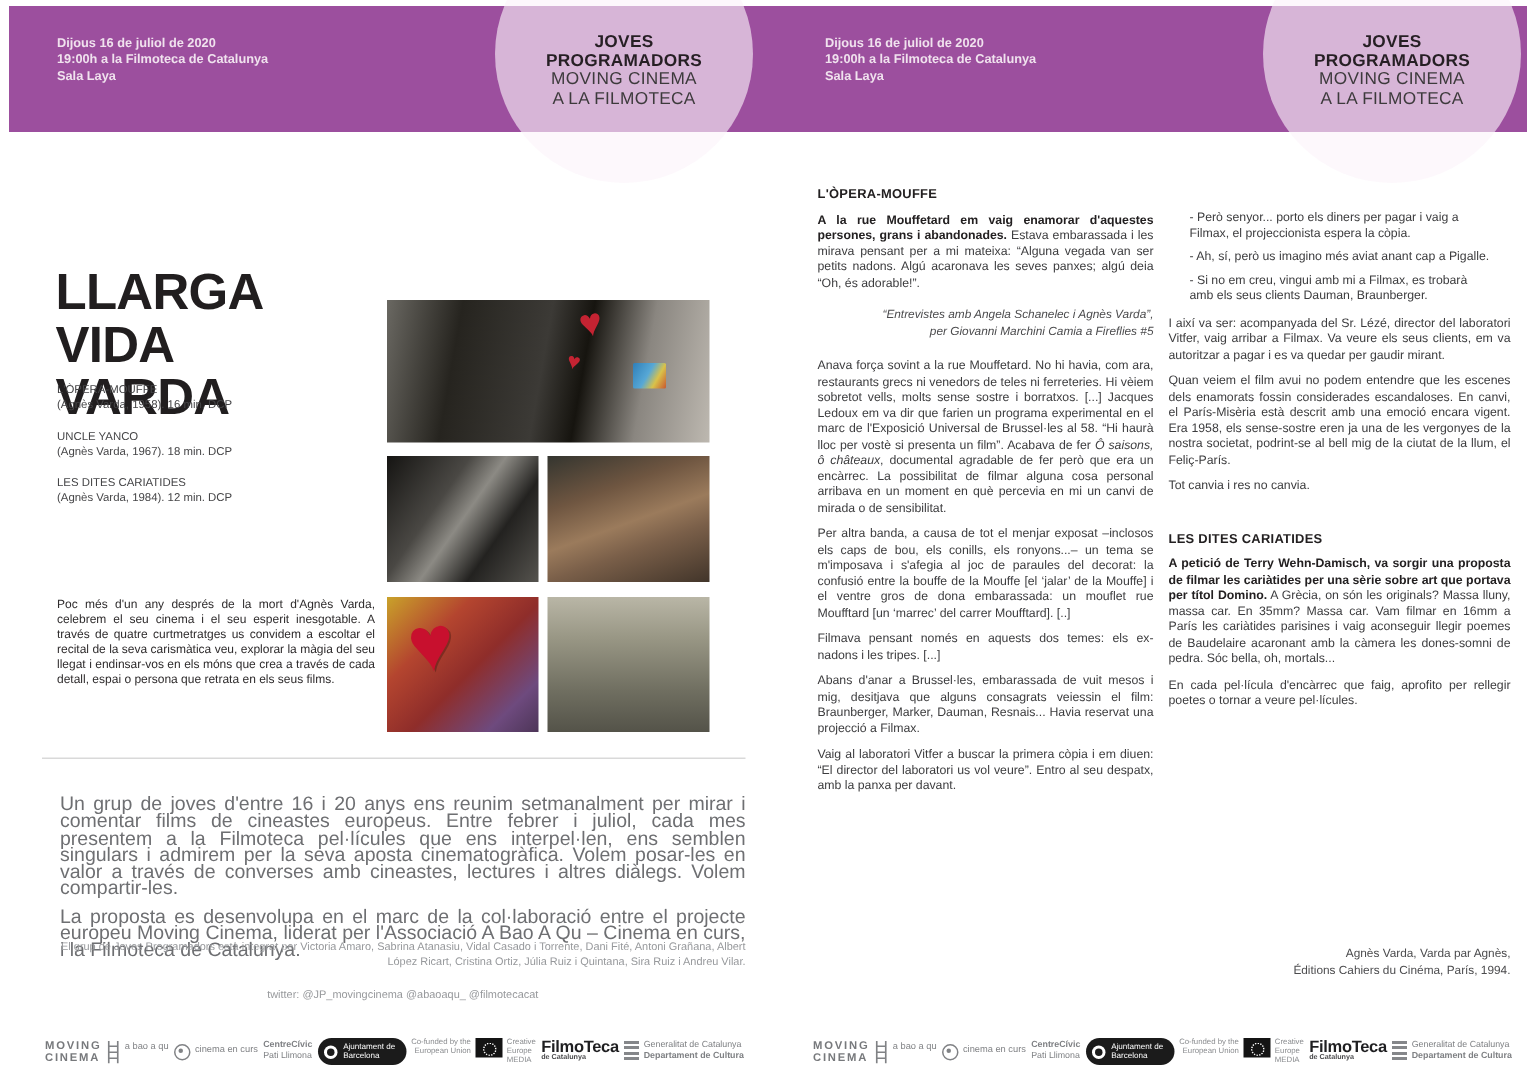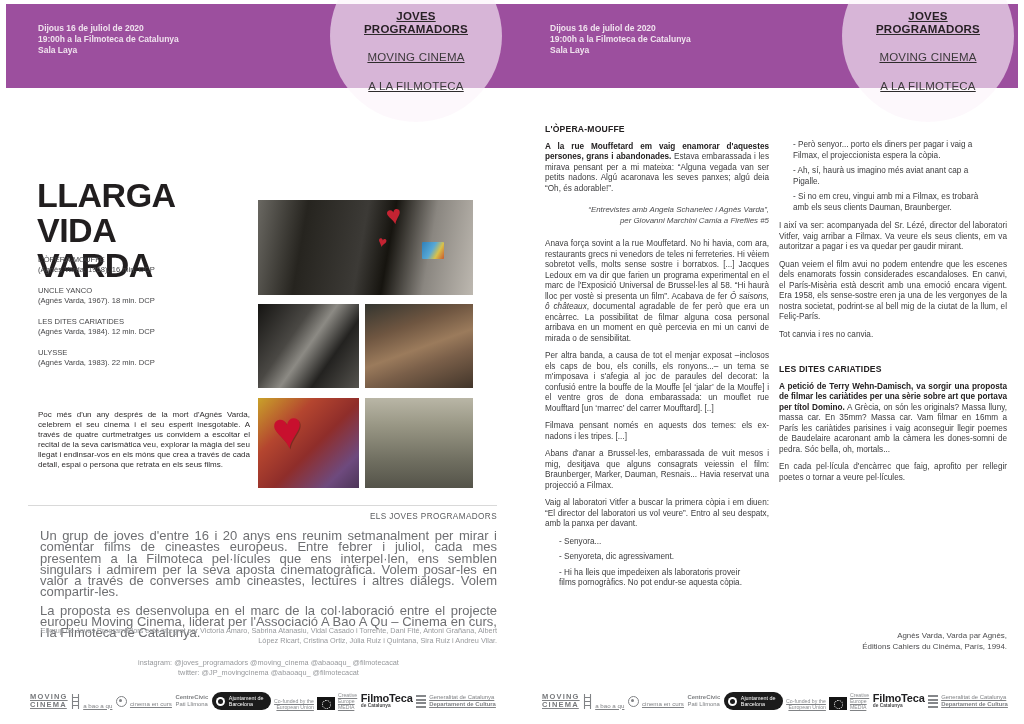--- a/index.html
+++ b/index.html
@@ -13,23 +13,23 @@
 
   
   .band { position:absolute; top:4px; height:84px; background:#9c4f9e; }
   #page-left  .band { left:6px; width:506px; }
   #page-right .band { left:0; width:506px; }
 
   .badge {
     position:absolute; left:330px; top:-50px; width:172px; height:172px;
     border-radius:50%; background:rgba(252,243,250,0.62);
   }
-  .badge-text { position:absolute; top:60px; left:0; right:0; text-align:center;text-decoration:underline; }
+  .badge-text { position:absolute; top:72px; left:0; right:0; text-align:center; }
   .badge-line-strong { font-size:11.5px; line-height:12.5px; font-weight:bold; color:#261f24; letter-spacing:0.2px; }
-  .badge-line { font-size:11.5px; line-height:12.5px; color:#3d3a3c; letter-spacing:0.2px;margin-top:16px; }
+  .badge-line { font-size:11.5px; line-height:12.5px; color:#3d3a3c; letter-spacing:0.2px; }
 
   .dateblock { position:absolute; left:38px; top:23px; color:#f0e2ee; font-size:8.5px; line-height:11px; font-weight:bold; }
 
   
   .big-title { position:absolute; left:37px; top:133px; font-size:34px; line-height:35px; font-weight:bold; color:#211e1f; letter-spacing:-0.5px;margin-top:45px; }
   .films { position:absolute; left:38px; top:255px; width:200px; font-size:7.6px; line-height:10px; color:#454547; }
   .film { margin-bottom:11px; }
 
   .ph { position:absolute; overflow:hidden; }
   .ph1 { left:258px; top:200px; width:215px; height:95px;
@@ -42,21 +42,21 @@
          background:linear-gradient(135deg,#c9a22a 0%,#b4452f 30%,#8f2d2a 55%,#6e4a7e 82%,#4d3558 100%); }
   .ph5 { left:365px; top:398px; width:108px; height:90px;
          background:linear-gradient(180deg,#b9b6a6 0%,#999785 30%,#6f6e60 70%,#545349 100%); }
   .heart-big { position:absolute; left:14px; top:6px; font-size:52px; color:#c8102e; transform:rotate(-6deg);
                text-shadow:1px 1px 0 rgba(0,0,0,0.25); line-height:1; }
   .heart-a { position:absolute; left:128px; top:2px; font-size:26px; color:#c42332; transform:rotate(-10deg); line-height:1; }
   .heart-b { position:absolute; left:120px; top:34px; font-size:15px; color:#c42332; transform:rotate(12deg); line-height:1; }
   .belly-card { position:absolute; left:164px; top:42px; width:22px; height:17px;
                 background:linear-gradient(120deg,#2f7fb9 0%,#57a8d6 45%,#d9c24a 70%,#c9582f 100%); border-radius:1px; }
 
-  .intro { position:absolute; left:38px; top:410px; width:212px; font-size:8px; line-height:9.9px; color:#2e2b2c; text-align:justify; }
+  .intro { position:absolute; left:38px; top:398px; width:212px; font-size:8px; line-height:9.9px; color:#2e2b2c; text-align:justify; }
 
   .rule { position:absolute; left:28px; top:505px; width:469px; border-top:1px solid #d9d9d9; }
   .section-label { position:absolute; left:38px; top:512px; width:459px; text-align:right; font-size:8.2px; color:#5a5b5e; letter-spacing:0.4px; }
   .gray-paras { position:absolute; left:40px; top:530px; width:457px; font-size:13px; line-height:11.3px; color:#6e6f72; text-align:justify; }
   .gray-paras p { margin:0 0 7px; }
   .members { position:absolute; left:40px; top:626px; width:457px; text-align:right; font-size:7.3px; line-height:10px; color:#97999c; }
   .social  { position:absolute; left:40px; top:658px; width:457px; text-align:center; font-size:7.3px; line-height:10px; color:#97999c; }
 
   
   .col { position:absolute; top:124px; font-size:8.2px; line-height:10.5px; color:#3c3c3e; text-align:justify; }
@@ -68,21 +68,21 @@
   .quote { text-align:right; font-style:italic; color:#4c4c4e; margin:11px 0 13px; font-size:7.9px; line-height:10.5px; }
   .dialogue { margin:2px 12px 8px 14px; }
   .dialogue p { margin:0 0 5px; text-align:left; }
   #col2 .dialogue-top { margin-top:16px; }
   .sec2-gap { margin-top:24px; }
   .credit { position:absolute; top:506px; left:0; right:0; text-align:right; font-size:7.9px; line-height:11px; color:#4c4c4e; }
 
   
   .footer { position:absolute; left:30px; top:686px; width:466px; height:30px;
             display:flex; align-items:center; justify-content:space-between; color:#808285; }
-  .f-item { display:flex; align-items:flex-end; gap:3px;text-decoration:underline; }
+  .f-item { display:flex; align-items:flex-start; gap:3px; }
   .f-moving { font-size:7.5px; font-weight:bold; letter-spacing:1.2px; line-height:8.5px; color:#77797c; }
   .f-tiny { font-size:6.2px; color:#808285; }
   .f-cc-dot { width:9px; height:9px; border:1px solid #808285; border-radius:50%; position:relative; }
   .f-cc-dot::after { content:""; position:absolute; left:2.5px; top:2.5px; width:3px; height:3px; border-radius:50%; background:#808285; }
   .f-centre { font-size:5.9px; line-height:6.8px; color:#7f8184; }
   .f-centre .b { font-weight:bold; }
   .f-pill { background:#1b1b1b; color:#ffffff; border-radius:10px; padding:3px 7px 3px 4px; display:flex; align-items:center; gap:4px; }
   .f-pill-icon { width:9px; height:9px; background:#ffffff; border-radius:50%; position:relative; flex:none; }
   .f-pill-icon::after { content:""; position:absolute; left:2px; top:2px; width:5px; height:5px; border-radius:50%; background:#1b1b1b; }
   .f-pill-text { font-size:5.4px; line-height:6px; }
@@ -129,52 +129,46 @@
         <div>(Agnès Varda, 1958). 16 min. DCP</div>
       </div>
       <div class="film">
         <div>UNCLE YANCO</div>
         <div>(Agnès Varda, 1967). 18 min. DCP</div>
       </div>
       <div class="film">
         <div>LES DITES CARIATIDES</div>
         <div>(Agnès Varda, 1984). 12 min. DCP</div>
       </div>
-      <div class="film">
-        <div>ULYSSE</div>
-        <div>(Agnès Varda, 1983). 22 min. DCP</div>
-      </div>
     </div>
 
     <div class="ph ph1">
       <span class="heart-a">♥</span>
       <span class="heart-b">♥</span>
       <span class="belly-card"></span>
     </div>
     <div class="ph ph2"></div>
     <div class="ph ph3"></div>
     <div class="ph ph4">
       <span class="heart-big">♥</span>
     </div>
     <div class="ph ph5"></div>
 
     <div class="intro">Poc més d'un any després de la mort d'Agnès Varda, celebrem el seu cinema i el seu esperit inesgotable. A través de quatre curtmetratges us convidem a escoltar el recital de la seva carismàtica veu, explorar la màgia del seu llegat i endinsar-vos en els móns que crea a través de cada detall, espai o persona que retrata en els seus films.</div>
 
     <div class="rule"></div>
-    <div class="section-label">ELS JOVES PROGRAMADORS</div>
 
     <div class="gray-paras">
       <p>Un grup de joves d'entre 16 i 20 anys ens reunim setmanalment per mirar i comentar films de cineastes europeus. Entre febrer i juliol, cada mes presentem a la Filmoteca pel·lícules que ens interpel·len, ens semblen singulars i admirem per la seva aposta cinematogràfica. Volem posar-les en valor a través de converses amb cineastes, lectures i altres diàlegs. Volem compartir-les.</p>
       <p>La proposta es desenvolupa en el marc de la col·laboració entre el projecte europeu Moving Cinema, liderat per l'Associació A Bao A Qu – Cinema en curs, i la Filmoteca de Catalunya.</p>
     </div>
 
     <div class="members">El grup de Joves Programadors està integrat per Victoria Amaro, Sabrina Atanasiu, Vidal Casado i Torrente, Dani Fité, Antoni Grañana, Albert López Ricart, Cristina Ortiz, Júlia Ruiz i Quintana, Sira Ruiz i Andreu Vilar.</div>
 
     <div class="social">
-      <div>instagram: @joves_programadors @moving_cinema @abaoaqu_ @filmotecacat</div>
       <div>twitter: @JP_movingcinema @abaoaqu_ @filmotecacat</div>
     </div>
 
     <div class="footer">
       <div class="f-item">
         <div class="f-moving">
           <div>MOVING</div>
           <div>CINEMA</div>
         </div>
       </div>
@@ -246,31 +240,26 @@
       <p><span class="lead-bold">A la rue Mouffetard em vaig enamorar d'aquestes persones, grans i abandonades.</span><span> Estava embarassada i les mirava pensant per a mi mateixa: “Alguna vegada van ser petits nadons. Algú acaronava les seves panxes; algú deia “Oh, és adorable!”.</span></p>
       <div class="quote">
         <div>“Entrevistes amb Angela Schanelec i Agnès Varda”,</div>
         <div>per Giovanni Marchini Camia a Fireflies #5</div>
       </div>
       <p><span>Anava força sovint a la rue Mouffetard. No hi havia, com ara, restaurants grecs ni venedors de teles ni ferreteries. Hi vèiem sobretot vells, molts sense sostre i borratxos. [...] Jacques Ledoux em va dir que farien un programa experimental en el marc de l'Exposició Universal de Brussel·les al 58. “Hi haurà lloc per vostè si presenta un film”. Acabava de fer </span><i>Ô saisons, ô châteaux</i><span>, documental agradable de fer però que era un encàrrec. La possibilitat de filmar alguna cosa personal arribava en un moment en què percevia en mi un canvi de mirada o de sensibilitat.</span></p>
       <p>Per altra banda, a causa de tot el menjar exposat –inclosos els caps de bou, els conills, els ronyons...– un tema se m'imposava i s'afegia al joc de paraules del decorat: la confusió entre la bouffe de la Mouffe [el ‘jalar’ de la Mouffe] i el ventre gros de dona embarassada: un mouflet rue Moufftard [un ‘marrec’ del carrer Moufftard]. [..]</p>
       <p>Filmava pensant només en aquests dos temes: els ex-nadons i les tripes. [...]</p>
       <p>Abans d'anar a Brussel·les, embarassada de vuit mesos i mig, desitjava que alguns consagrats veiessin el film: Braunberger, Marker, Dauman, Resnais... Havia reservat una projecció a Filmax.</p>
       <p>Vaig al laboratori Vitfer a buscar la primera còpia i em diuen: “El director del laboratori us vol veure”. Entro al seu despatx, amb la panxa per davant.</p>
-      <div class="dialogue">
-        <p>- Senyora...</p>
-        <p>- Senyoreta, dic agressivament.</p>
-        <p>- Hi ha lleis que impedeixen als laboratoris proveir films pornogràfics. No pot endur-se aquesta còpia.</p>
-      </div>
     </div>
 
     <div class="col" id="col2">
       <div class="dialogue dialogue-top">
         <p>- Però senyor... porto els diners per pagar i vaig a Filmax, el projeccionista espera la còpia.</p>
-        <p>- Ah, sí, haurà us imagino més aviat anant cap a Pigalle.</p>
+        <p>- Ah, sí, però us imagino més aviat anant cap a Pigalle.</p>
         <p>- Si no em creu, vingui amb mi a Filmax, es trobarà amb els seus clients Dauman, Braunberger.</p>
       </div>
       <p>I així va ser: acompanyada del Sr. Lézé, director del laboratori Vitfer, vaig arribar a Filmax. Va veure els seus clients, em va autoritzar a pagar i es va quedar per gaudir mirant.</p>
       <p>Quan veiem el film avui no podem entendre que les escenes dels enamorats fossin considerades escandaloses. En canvi, el París-Misèria està descrit amb una emoció encara vigent. Era 1958, els sense-sostre eren ja una de les vergonyes de la nostra societat, podrint-se al bell mig de la ciutat de la llum, el Feliç-París.</p>
       <p>Tot canvia i res no canvia.</p>
       <div class="sec-title sec2-gap">LES DITES CARIATIDES</div>
       <p><span class="lead-bold">A petició de Terry Wehn-Damisch, va sorgir una proposta de filmar les cariàtides per una sèrie sobre art que portava per títol Domino.</span><span> A Grècia, on són les originals? Massa lluny, massa car. En 35mm? Massa car. Vam filmar en 16mm a París les cariàtides parisines i vaig aconseguir llegir poemes de Baudelaire acaronant amb la càmera les dones-somni de pedra. Sóc bella, oh, mortals...</span></p>
       <p>En cada pel·lícula d'encàrrec que faig, aprofito per rellegir poetes o tornar a veure pel·lícules.</p>
       <div class="credit">
         <div>Agnès Varda, Varda par Agnès,</div>

